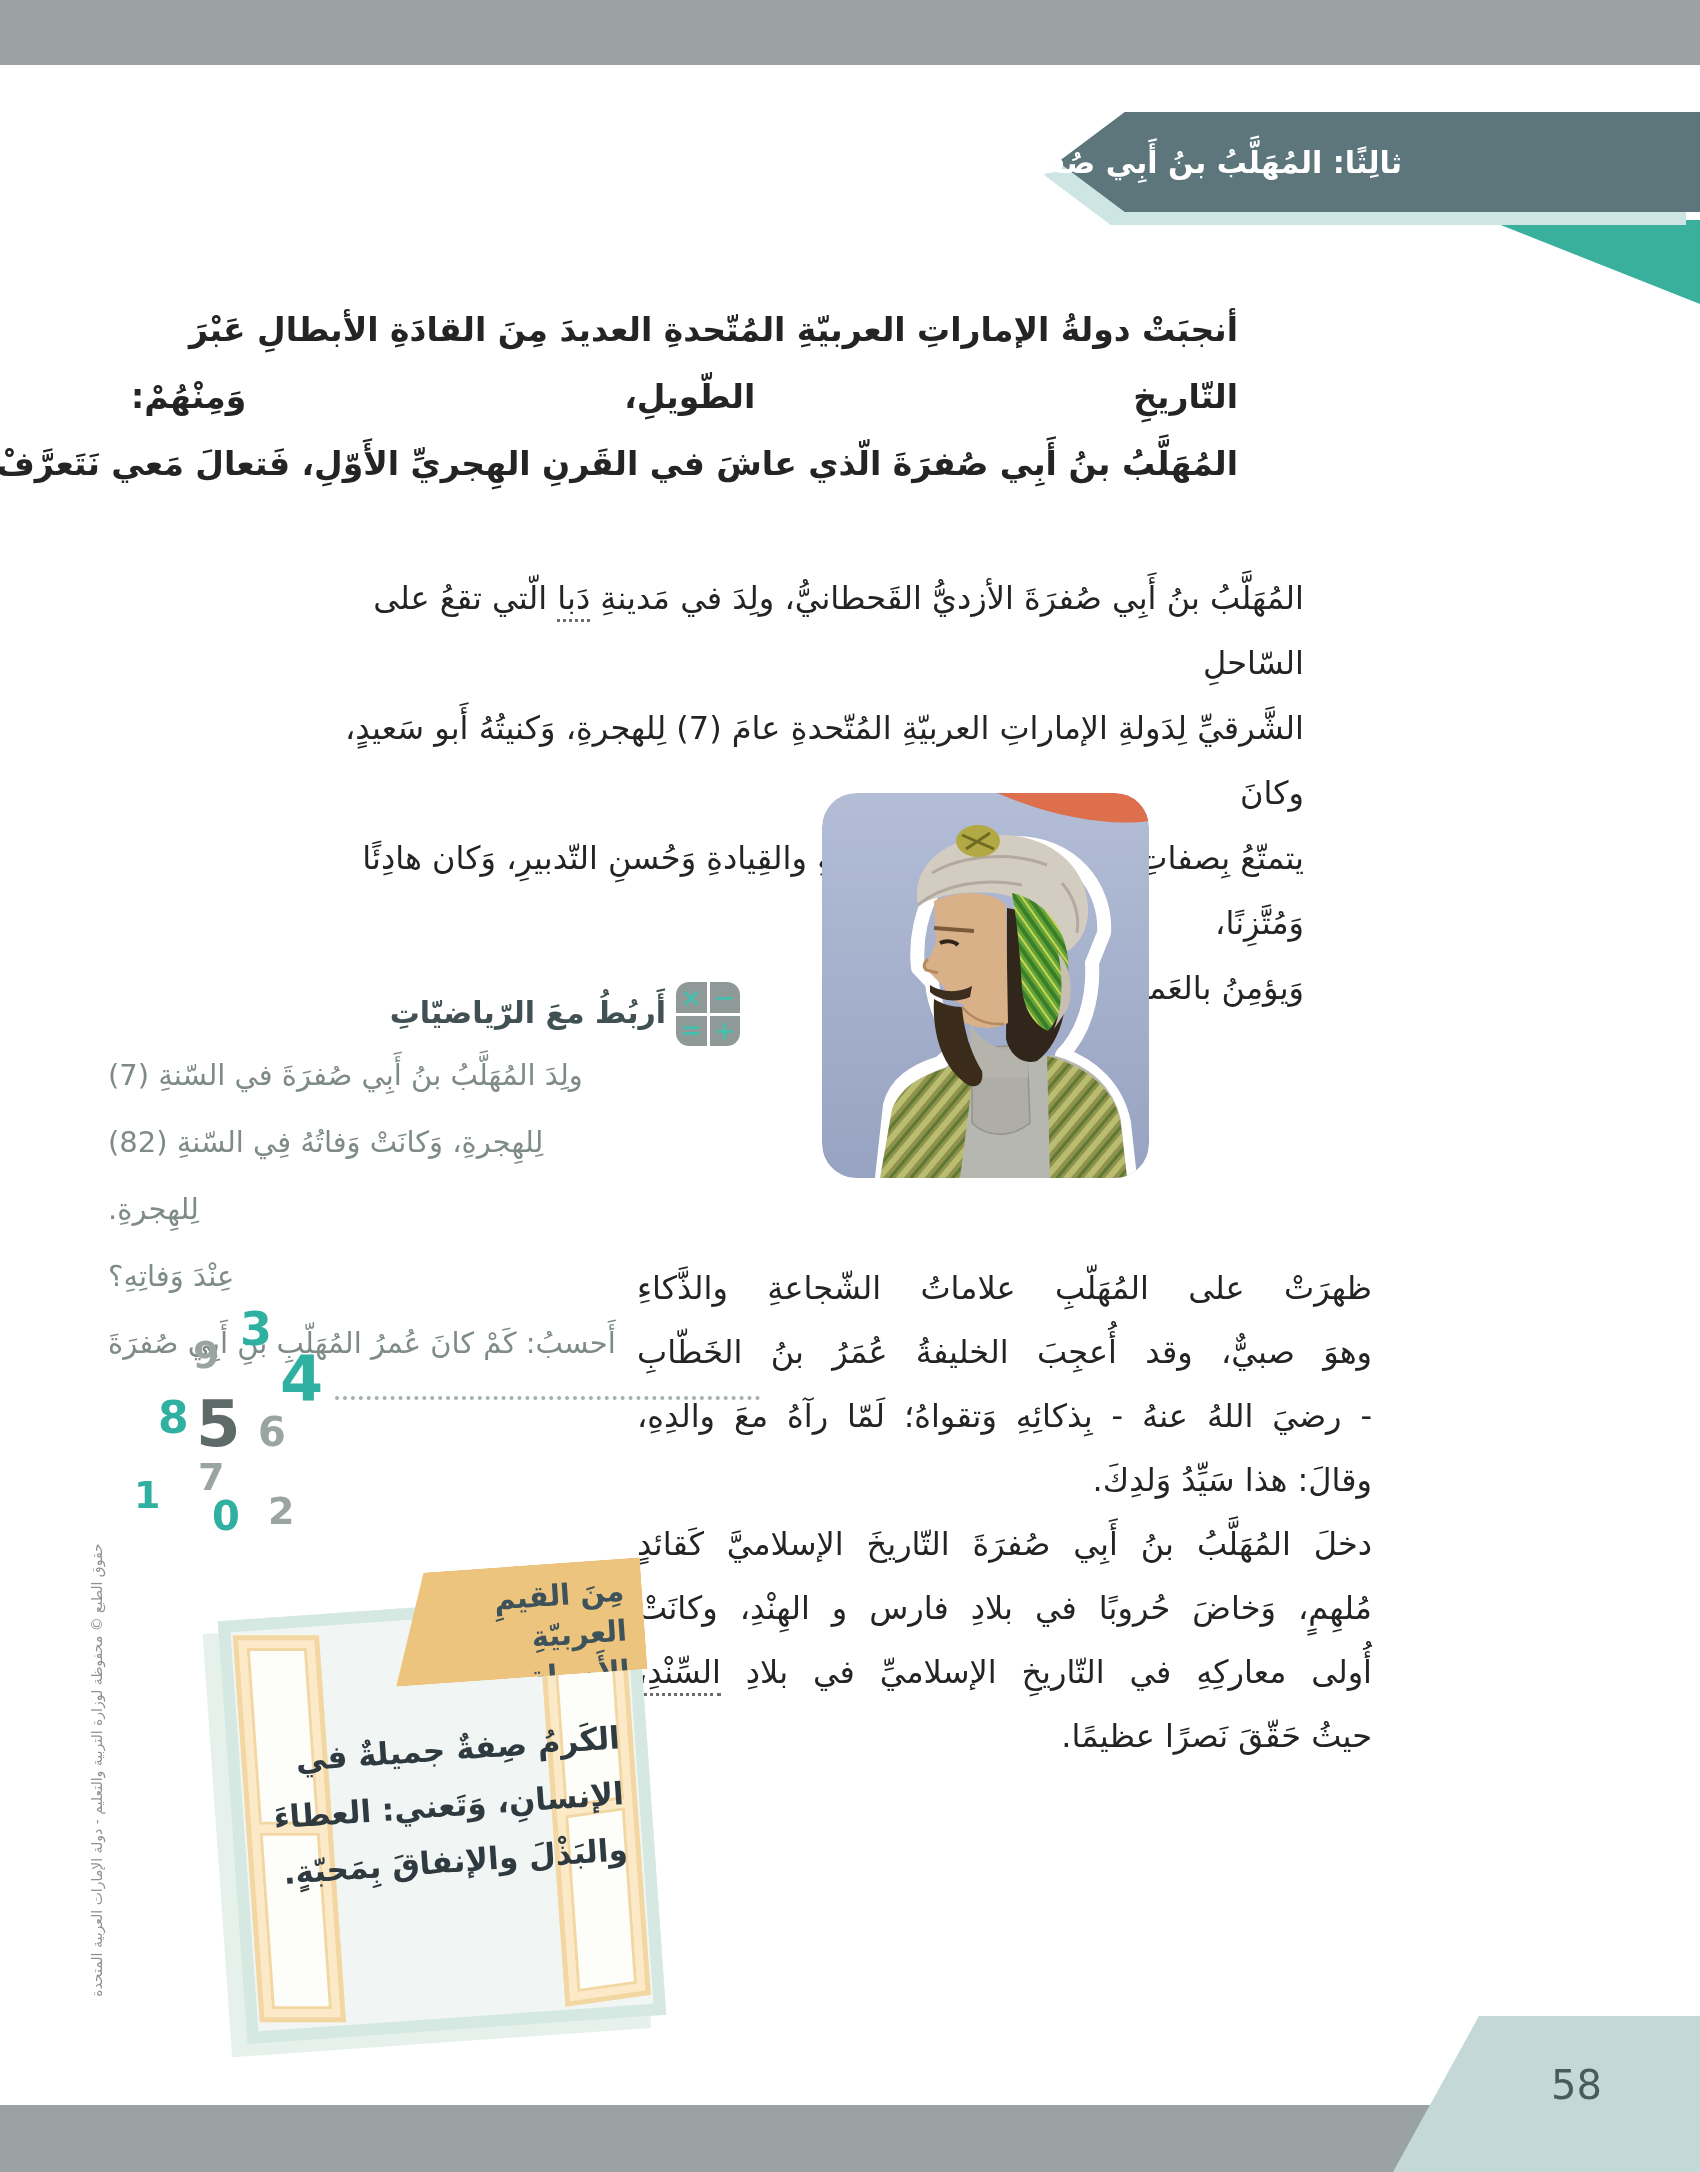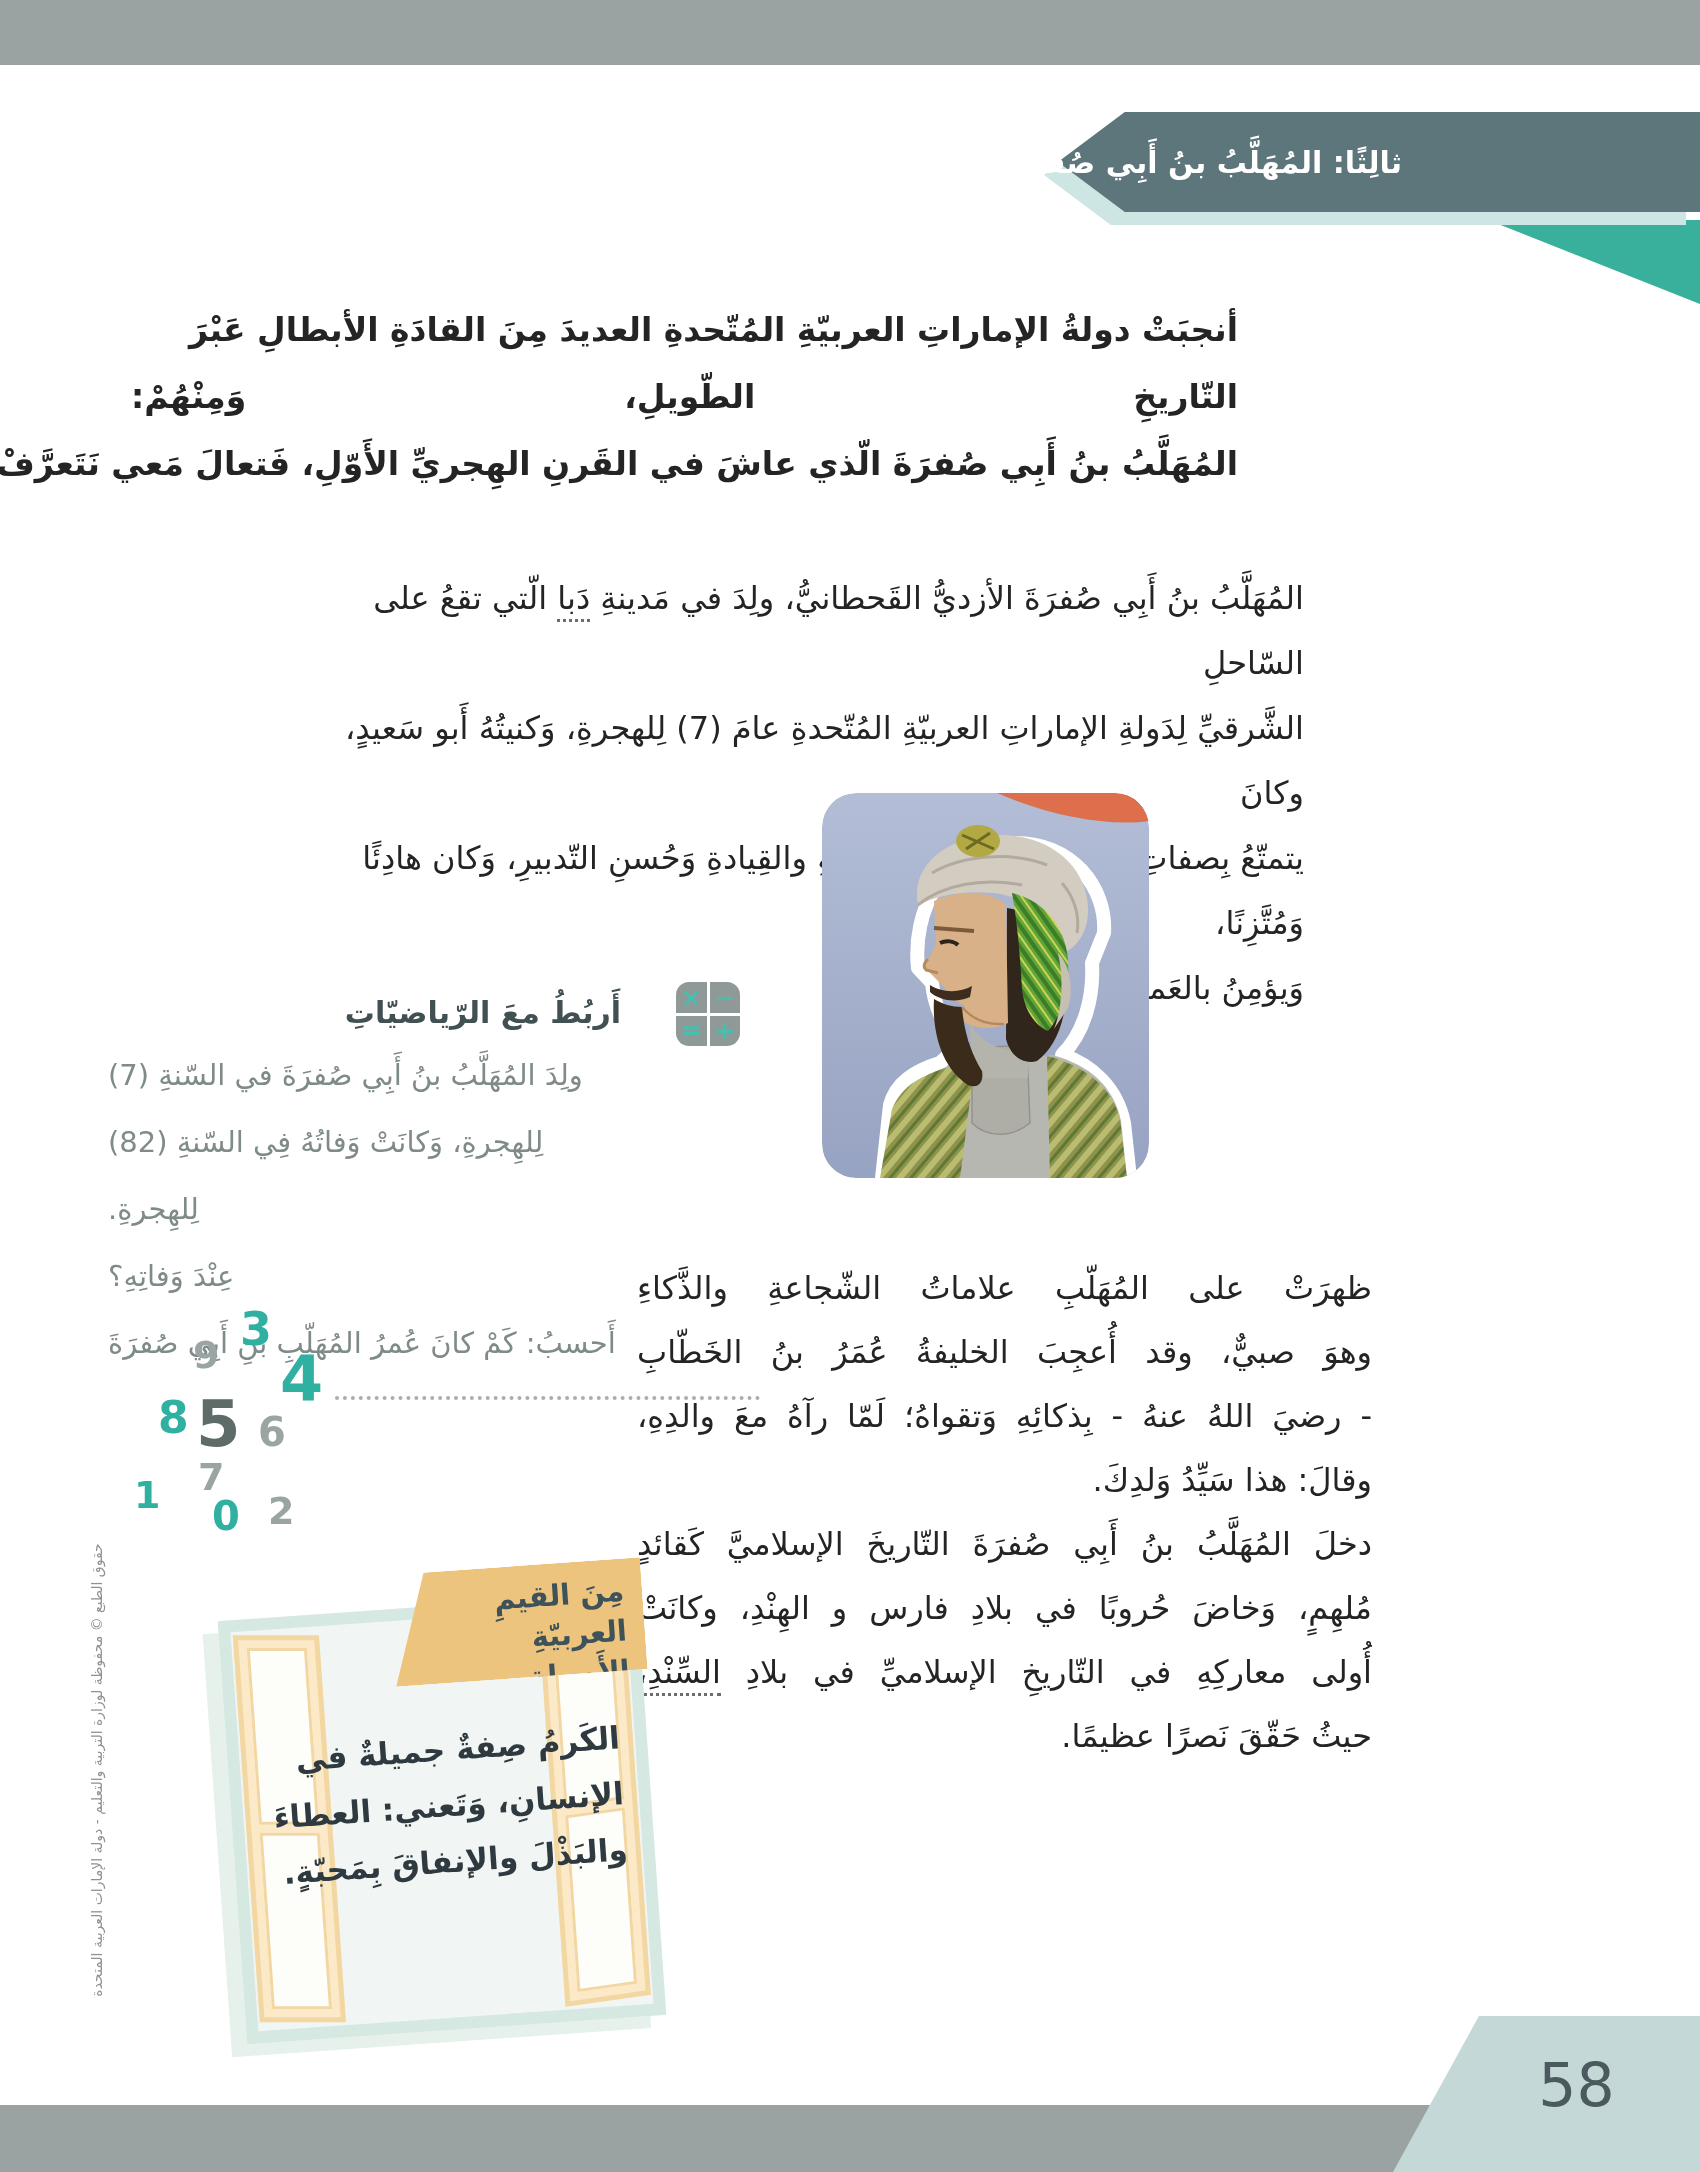--- a/index.html
+++ b/index.html
@@ -6,21 +6,21 @@
   #page{position:relative;width:1700px;height:2172px;background:#ffffff;overflow:hidden;
         font-family:"DejaVu Sans",sans-serif;direction:rtl;}
   .abs{position:absolute;}
   
   .top-bar{left:0;top:0;width:1700px;height:65px;background:#9ba2a2;}
   .bottom-bar{left:0;top:2105px;width:1700px;height:67px;background:#9ba2a2;}
   
   .page-tab{left:1393px;top:2016px;width:307px;height:156px;background:#c4d9d7;
             clip-path:polygon(28% 0,100% 0,100% 100%,0 100%);z-index:6;
             display:flex;align-items:center;justify-content:center;}
-  .page-tab span{font-size:60px;color:#4b5a5e;margin-top:-18px;margin-left:60px;}
+  .page-tab span{font-size:40px;color:#4b5a5e;margin-top:-18px;margin-left:60px;}
   
   .banner-fold{left:1488px;top:220px;width:212px;height:84px;background:#38b09c;
                clip-path:polygon(0 0,100% 0,100% 100%);z-index:1;}
   .banner-wrap{left:1058px;top:112px;width:642px;height:100px;z-index:2;}
   .banner-shadow{position:absolute;inset:0;transform:translate(-14px,13px);background:#cde5e3;
                  clip-path:polygon(0 50%,10.4% 0,100% 0,100% 100%,10.4% 100%);}
   .banner-main{position:absolute;inset:0;background:#5d767b;
                clip-path:polygon(0 50%,10.4% 0,100% 0,100% 100%,10.4% 100%);}
   .banner-text{position:absolute;right:298px;top:0;bottom:0;display:flex;align-items:center;
                color:#ffffff;font-weight:bold;font-size:30px;white-space:nowrap;}
@@ -32,21 +32,21 @@
   .bio{left:278px;top:566px;width:1026px;font-size:32px;line-height:65px;}
   .history{left:618px;top:1256px;width:754px;font-size:32px;line-height:64px;text-align:right;}
   .uterm{border-bottom:3px dotted #6d6d6d;padding-bottom:2px;}
   
   .portrait{left:822px;top:793px;width:327px;height:385px;border-radius:34px;overflow:hidden;}
   
   .math-icon{left:676px;top:982px;width:64px;height:64px;background:#ffffff;border-radius:13px;
              overflow:hidden;display:grid;grid-template-columns:1fr 1fr;grid-template-rows:1fr 1fr;gap:3px;}
   .math-icon i{background:#8f9997;display:flex;align-items:center;justify-content:center;
                font-style:normal;color:#46bfae;font-weight:bold;font-size:25px;}
-  .math-title{left:300px;top:995px;width:366px;text-align:center;font-size:30px;font-weight:bold;color:#415053;}
+  .math-title{left:300px;top:995px;width:366px;text-align:right;font-size:30px;font-weight:bold;color:#415053;}
   .math-body{left:108px;top:1042px;width:634px;font-size:29px;line-height:67px;
              color:#7f8b89;text-align:left;}
   .answer-line{left:335px;top:1362px;width:425px;height:34px;border-bottom:4px dotted #a6b0ae;z-index:2;}
   .num{position:absolute;font-weight:bold;line-height:1;}
   .n0{left:240px;top:1306px;font-size:46px;}
   .n1{left:193px;top:1336px;font-size:38px;font-weight:600;}
   .n2{left:280px;top:1348px;font-size:62px;}
   .n3{left:158px;top:1396px;font-size:44px;}
   .n4{left:196px;top:1392px;font-size:64px;}
   .n5{left:258px;top:1412px;font-size:40px;font-weight:600;}

